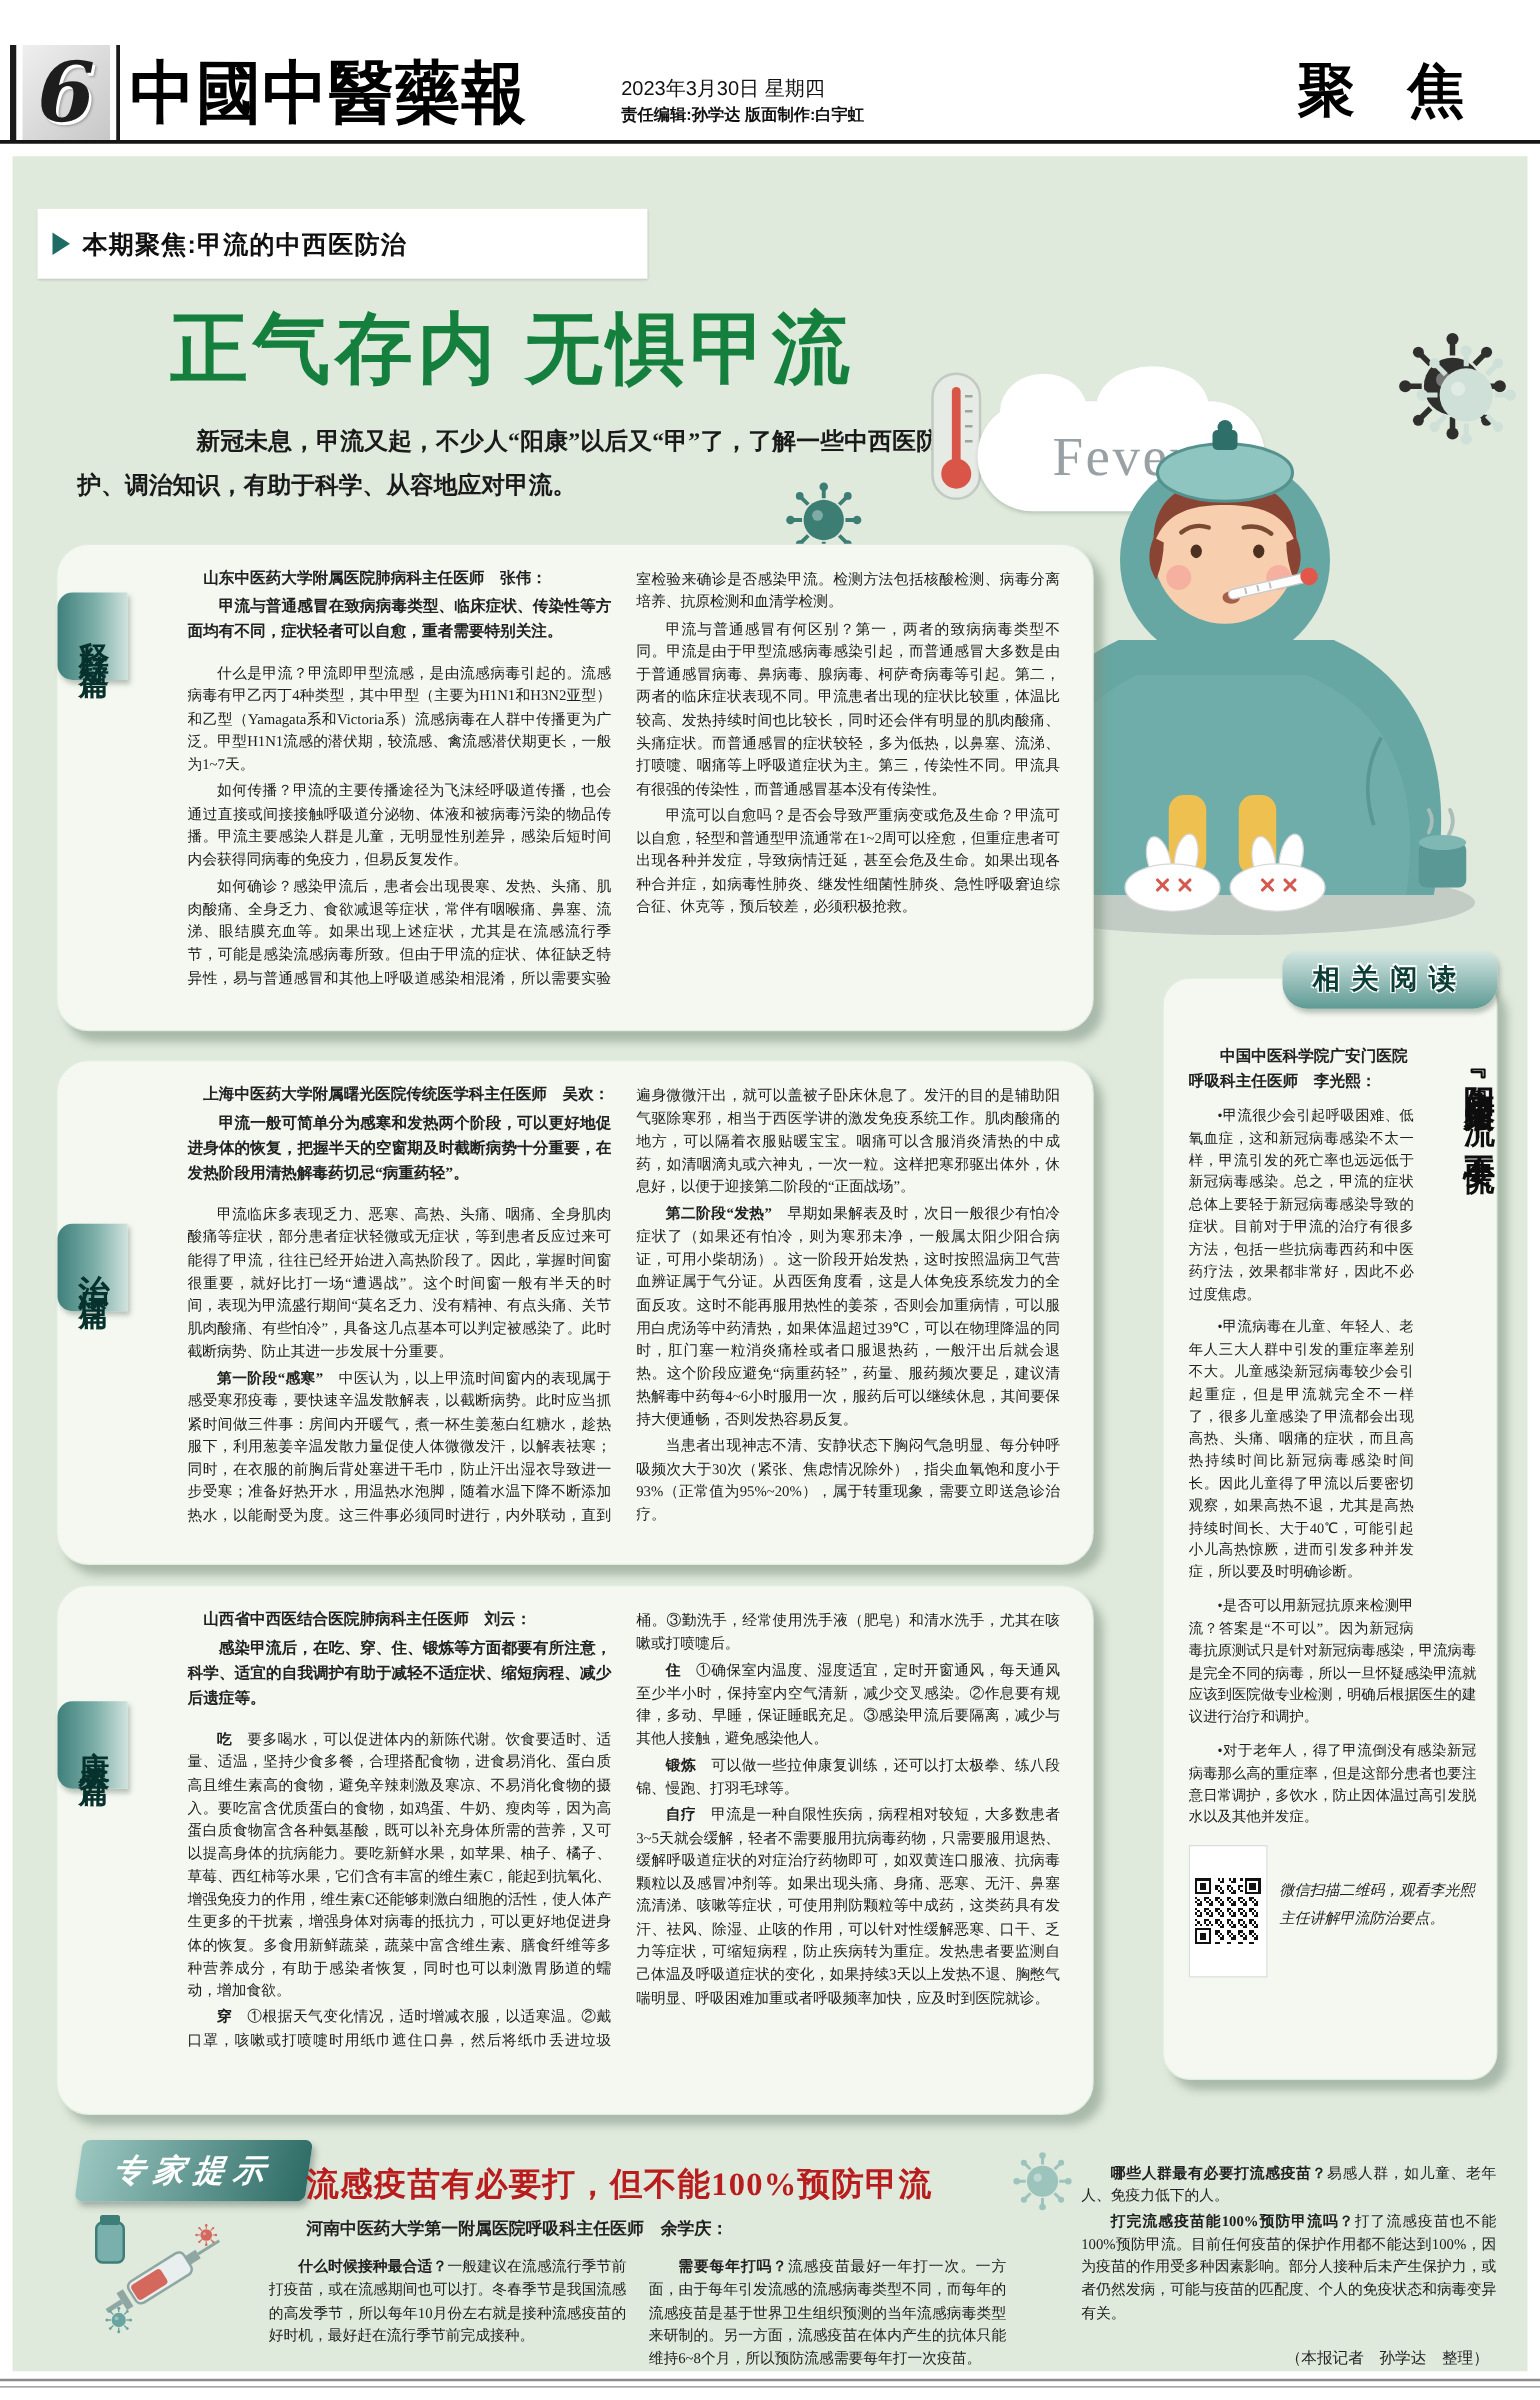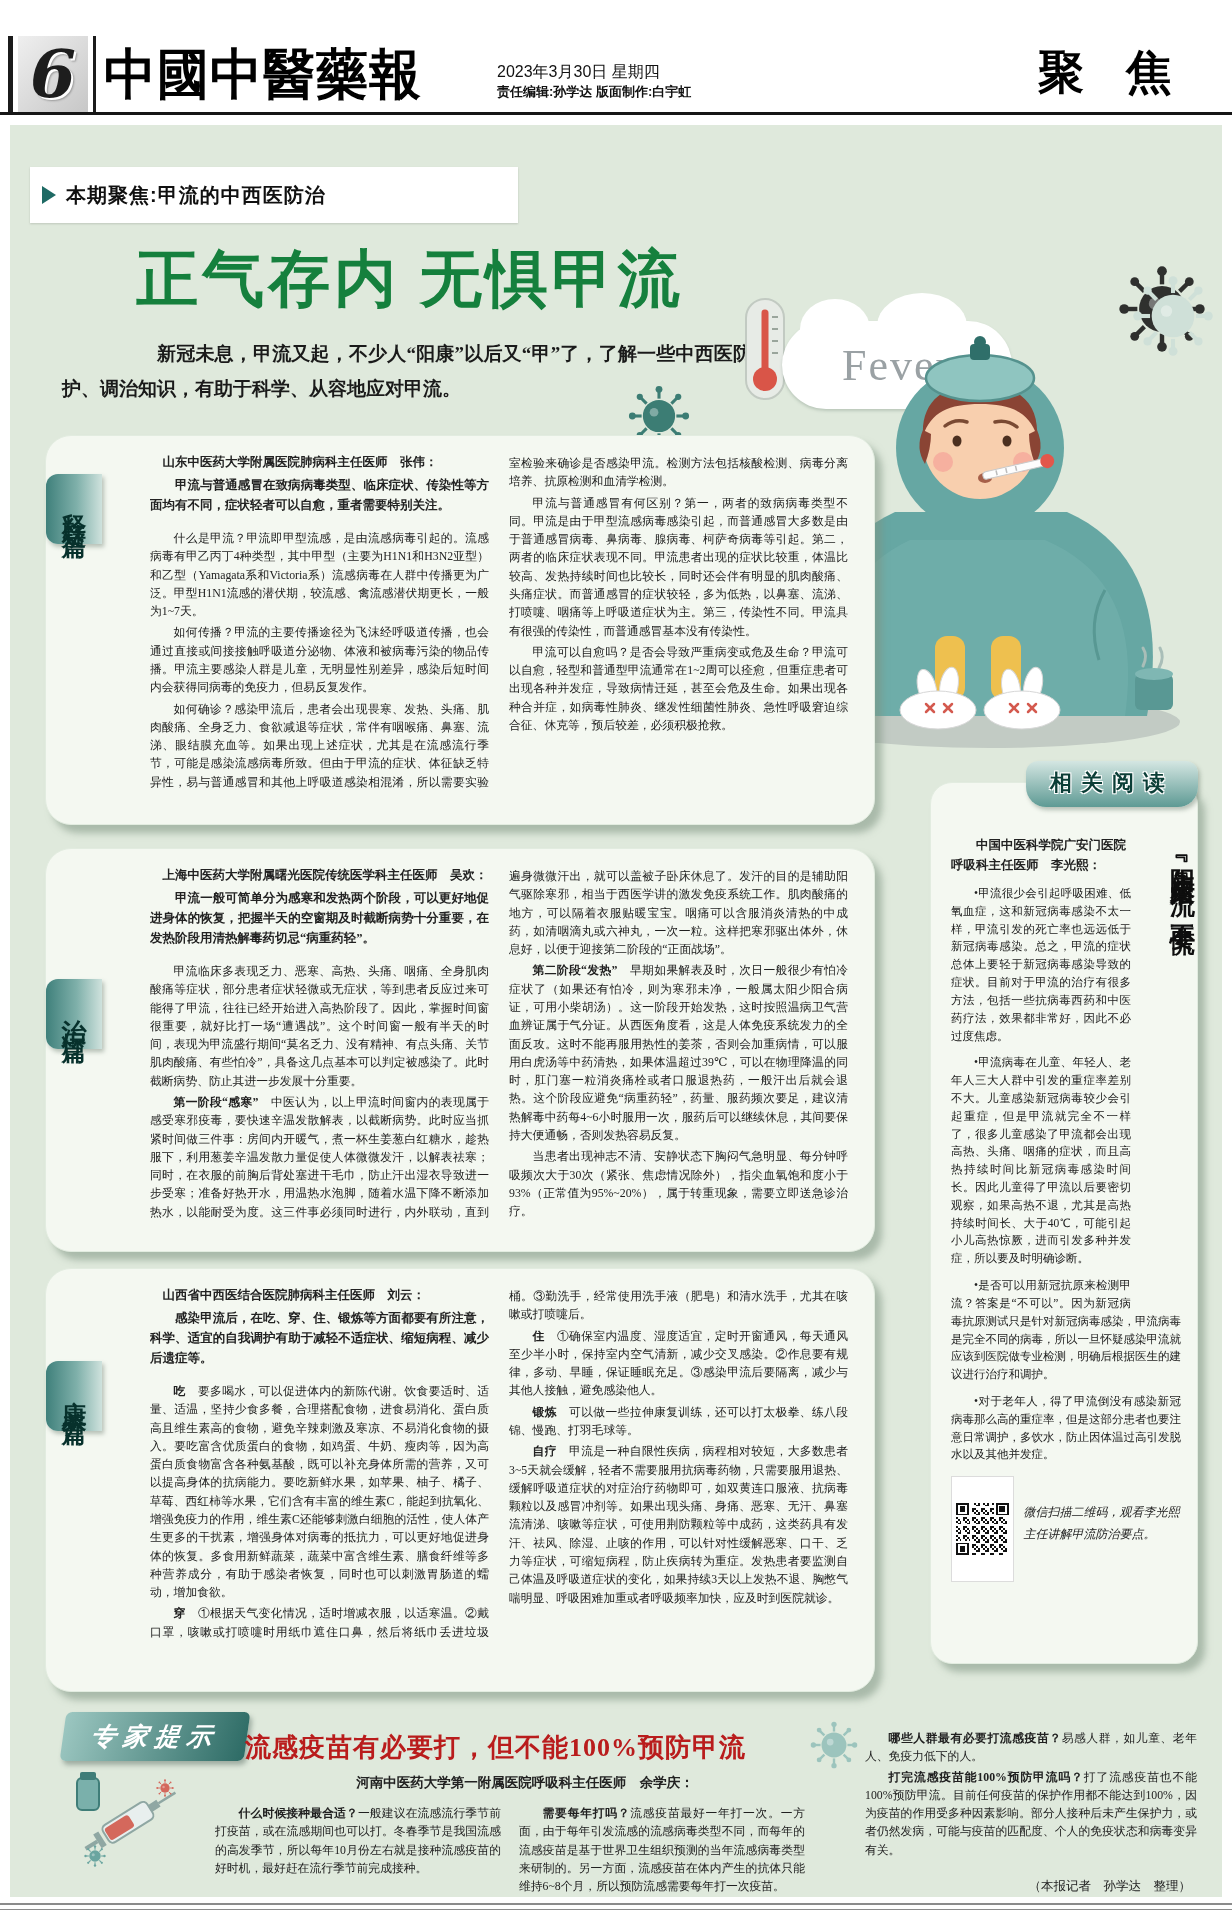--- a/index.html
+++ b/index.html
@@ -68,21 +68,21 @@
   .qr-svg{width:96px;height:96px;background:#fff;padding:4px;border:1px solid #dcdcdc;}
   .qr-caption{font-family:"Liberation Serif",serif;font-style:italic;font-size:12px;line-height:1.8;color:#222;padding-top:26px;}
 
   
   .expert{position:absolute;left:35px;top:1587px;width:1152px;height:188px;}
   .expert-ribbon{position:absolute;left:18px;top:0;padding:8px 28px;background:linear-gradient(100deg,#9cc7c1,#2d6b65);
       transform:skewX(-8deg);border-radius:6px;color:#fff;font-weight:900;font-style:italic;font-size:25px;letter-spacing:7px;
       font-family:"Liberation Serif",serif;box-shadow:3px 4px 5px rgba(80,100,90,.45);}
   .expert-headline{position:absolute;left:200px;top:18px;width:560px;text-align:left;
       font-family:"Liberation Serif",serif;font-weight:900;font-size:26px;color:#b91c1c;letter-spacing:1px;}
-  .expert-byline{position:absolute;left:200px;top:62px;width:560px;text-align:center;
+  .expert-byline{position:absolute;left:200px;top:62px;width:560px;text-align:left;
       font-family:"Liberation Serif",serif;font-size:13.5px;font-weight:bold;color:#222;}
   .expert-flow{position:absolute;left:170px;top:92px;width:590px;height:92px;columns:2;column-gap:18px;column-fill:auto;overflow:hidden;}
   .expert-col3{position:absolute;left:820px;top:17px;width:332px;height:158px;overflow:hidden;}
   .expert-credit{position:absolute;right:6px;top:166px;font-family:"Liberation Serif",serif;font-size:12.5px;color:#222;}
   .ep{font-family:"Liberation Serif",serif;font-size:11.8px;line-height:1.55;text-indent:2em;text-align:justify;margin:0 0 2px;color:#202020;}
   .cloud{position:absolute;left:772px;top:196px;width:230px;height:88px;background:#fff;border-radius:60px;
       display:flex;align-items:center;justify-content:center;box-shadow:0 2px 3px rgba(120,140,125,.35);}
   .cloud .puff{position:absolute;background:#fff;border-radius:50%;}
   .puff1{width:70px;height:60px;left:18px;top:-22px;}
   .puff2{width:90px;height:66px;left:95px;top:-28px;}

